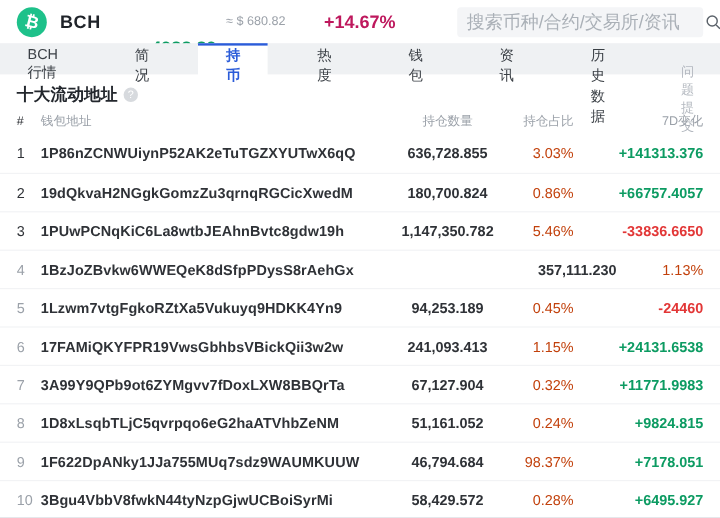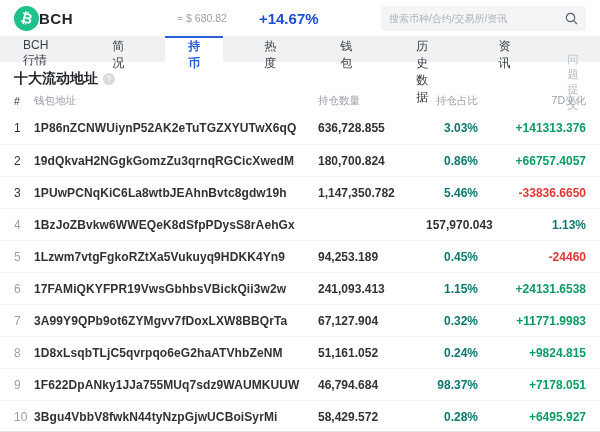--- a/index.html
+++ b/index.html
@@ -6,28 +6,28 @@
   html,body { width:600px; height:432px; background:#fff; overflow:hidden;
     font-family:"Liberation Sans","DejaVu Sans",sans-serif; }
   .page { width:600px; height:432px; display:flex; flex-direction:column; border-bottom:1px solid #dfe2e6; }
 
   
   .topbar { height:36px; flex:0 0 36px; display:flex; align-items:center; padding:0 14px; background:#fff; }
   .logo { width:25px; height:25px; border-radius:50%; background:#1ec18a; color:#fff;
     display:flex; align-items:center; justify-content:center; font-family:"DejaVu Sans",sans-serif;
     font-size:14px; font-weight:bold; }
   .logo span { transform:rotate(14deg); display:block; }
-  .coin-name { font-size:15px; font-weight:bold; color:#1f2329; margin-left:0; letter-spacing:.5px; }
+  .coin-name { font-size:15px; font-weight:bold; color:#1f2329; margin-left:11px; letter-spacing:.5px; }
   .price { margin-left:34px; color:#0c9b62; font-weight:bold; font-size:15px;margin-top:44px; }
   .price .sym { font-size:11px; font-weight:bold; margin-right:2px; }
   .approx { margin-left:8px; color:#9ba1a9; font-size:10.5px; }
-  .pct-change { margin-left:32px; color:#1d4ed8; font-weight:bold; font-size:15px; }
+  .pct-change { margin-left:32px; color:#be185d; font-weight:bold; font-size:15px; }
   .searchbox { margin-left:auto; width:205px; height:25px; background:#f4f5f7; border-radius:3px;
     display:flex; align-items:center; padding:0 8px; }
-  .searchbox input { flex:1; border:none; outline:none; background:transparent; font-size:10px;
+  .searchbox input { flex:1; border:none; outline:none; background:transparent; font-size:15px;
     color:#555; font-family:inherit; }
   .searchbox input::placeholder { color:#aab0b7; }
   .search-svg { flex:0 0 13px; }
 
   
   .tabbar { height:26px; flex:0 0 26px; background:#eff1f3; display:flex; align-items:flex-start;gap:18px; }
   .tab { padding:0 23px; display:flex; align-items:center; font-size:12px; color:#3a3f45;
     cursor:pointer; border-top:2px solid transparent; }
   .tab.active { background:#fff; color:#2b5cd9; font-weight:bold; border-top:2px solid #2b5cd9; }
   .tab-right { margin-left:auto; padding:16px 16px; display:flex; align-items:center;
@@ -45,22 +45,22 @@
   .thead { height:22px; flex:0 0 22px; display:flex; align-items:center; padding:0 14px;
     font-size:10.5px; color:#9ba1a9; }
   .rows { flex:1; display:flex; flex-direction:column; }
   .row { height:32px; flex:0 0 32px; display:flex; align-items:center; padding:0 14px;
     font-size:12px; border-top:1px solid #f2f3f5; }
   .thead + .rows .row:first-child { border-top:none; }
   .c-rank { width:20px; flex:0 0 20px; color:#2f3237; }
   .rows .row:nth-child(n+4) .c-rank { color:#9ba1a9; }
   .c-addr { flex:1; color:#2f3237; font-weight:600; letter-spacing:.1px; }
   .thead .c-addr { font-weight:normal; color:#9ba1a9; }
-  .c-qty { width:110px; flex:0 0 110px; text-align:left; color:#2f3237; font-weight:600; }
-  .c-pct { width:50px; flex:0 0 50px; text-align:right; color:#0f766e; font-weight:700; }
+  .c-qty { width:110px; flex:0 0 110px; text-align:center; color:#2f3237; font-weight:600; }
+  .c-pct { width:50px; flex:0 0 50px; text-align:right; color:#c2410c; font-weight:400; }
   .c-chg { width:108px; flex:0 0 108px; text-align:right; font-weight:600; }
   .thead .c-qty, .thead .c-pct, .thead .c-chg { color:#9ba1a9; font-weight:normal; }
   .c-chg.pos { color:#0c9b62; }
   .c-chg.neg { color:#e23636; }
 </style>
 </head>
 <body>
 
 <div class="page">
 
@@ -80,22 +80,22 @@
       </svg>
     </div>
   </div>
 
   <div class="tabbar">
     <div class="tab">BCH行情</div>
     <div class="tab">简况</div>
     <div class="tab active">持币</div>
     <div class="tab">热度</div>
     <div class="tab">钱包</div>
+    <div class="tab">资讯</div>
     <div class="tab">历史数据</div>
-    <div class="tab">资讯</div>
     <div class="tab-right">问题提交</div>
   </div>
 
   <div class="section-head">
     <div class="section-title">十大流动地址</div>
     <div class="help-icon"></div>
   </div>
 
   <div class="thead">
     <span class="c-rank">#</span>
@@ -123,21 +123,21 @@
     <div class="row">
       <span class="c-rank">3</span>
       <span class="c-addr">1PUwPCNqKiC6La8wtbJEAhnBvtc8gdw19h</span>
       <span class="c-qty">1,147,350.782</span>
       <span class="c-pct">5.46%</span>
       <span class="c-chg neg">-33836.6650</span>
     </div>
     <div class="row">
       <span class="c-rank">4</span>
       <span class="c-addr">1BzJoZBvkw6WWEQeK8dSfpPDysS8rAehGx</span>
-      <span class="c-qty">157,970.043</span>
+      <span class="c-qty">357,111.230</span>
       <span class="c-pct">1.13%</span>
     </div>
     <div class="row">
       <span class="c-rank">5</span>
       <span class="c-addr">1Lzwm7vtgFgkoRZtXa5Vukuyq9HDKK4Yn9</span>
       <span class="c-qty">94,253.189</span>
       <span class="c-pct">0.45%</span>
       <span class="c-chg neg">-24460</span>
     </div>
     <div class="row">

